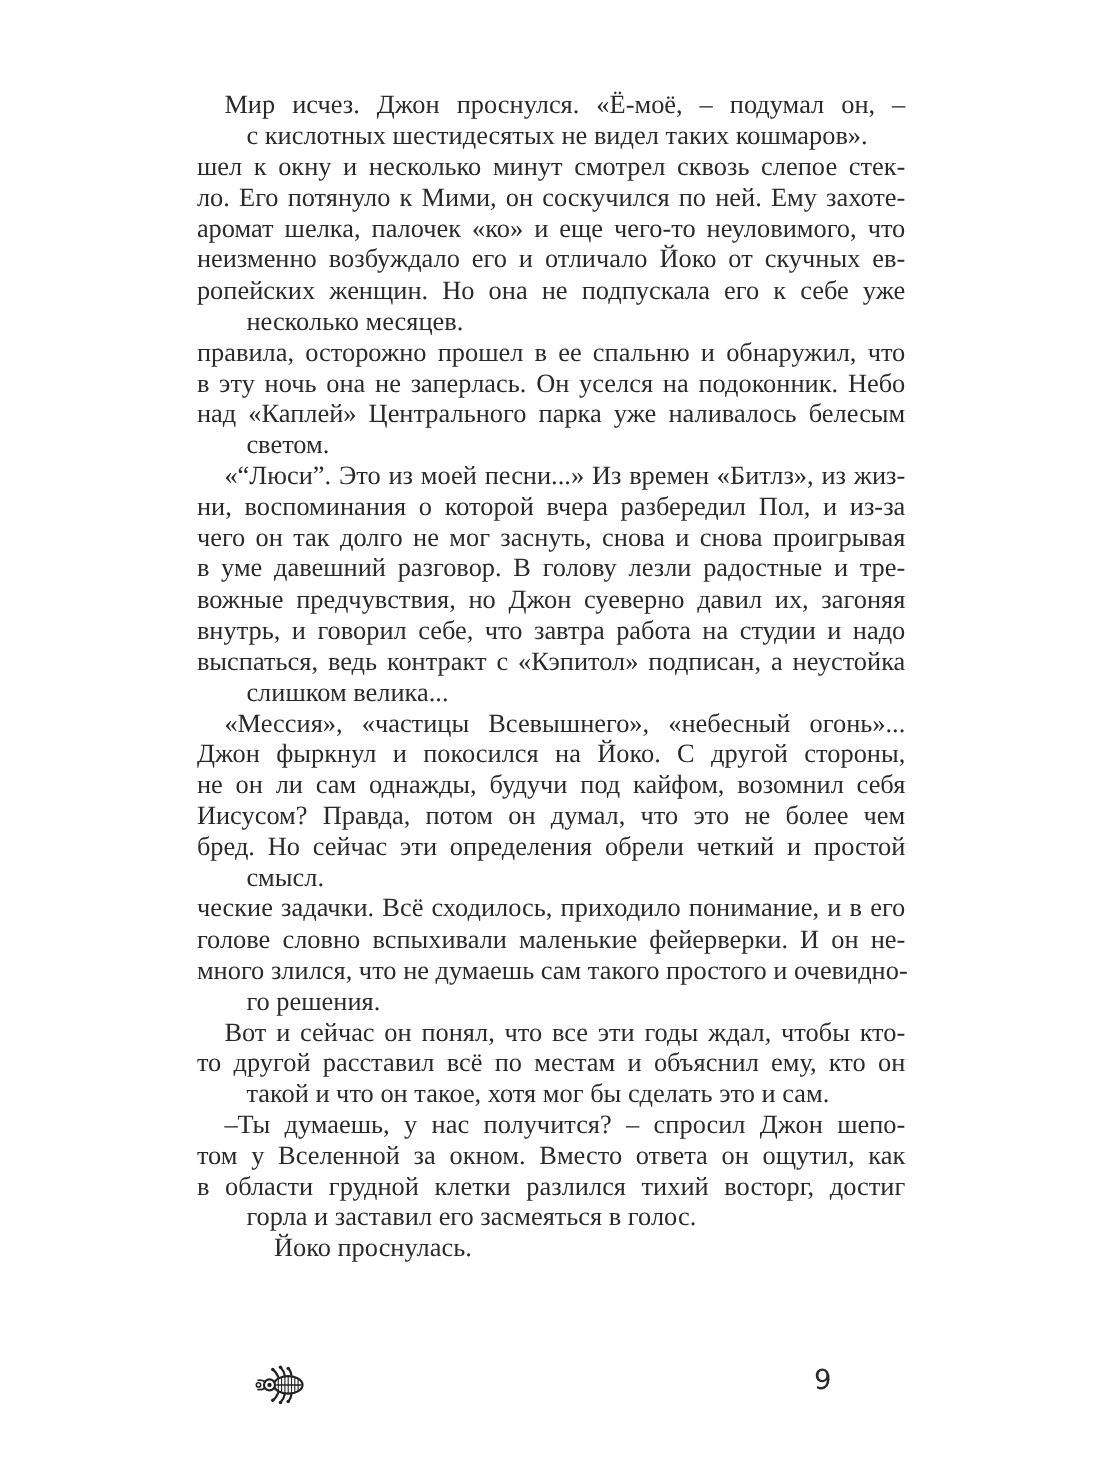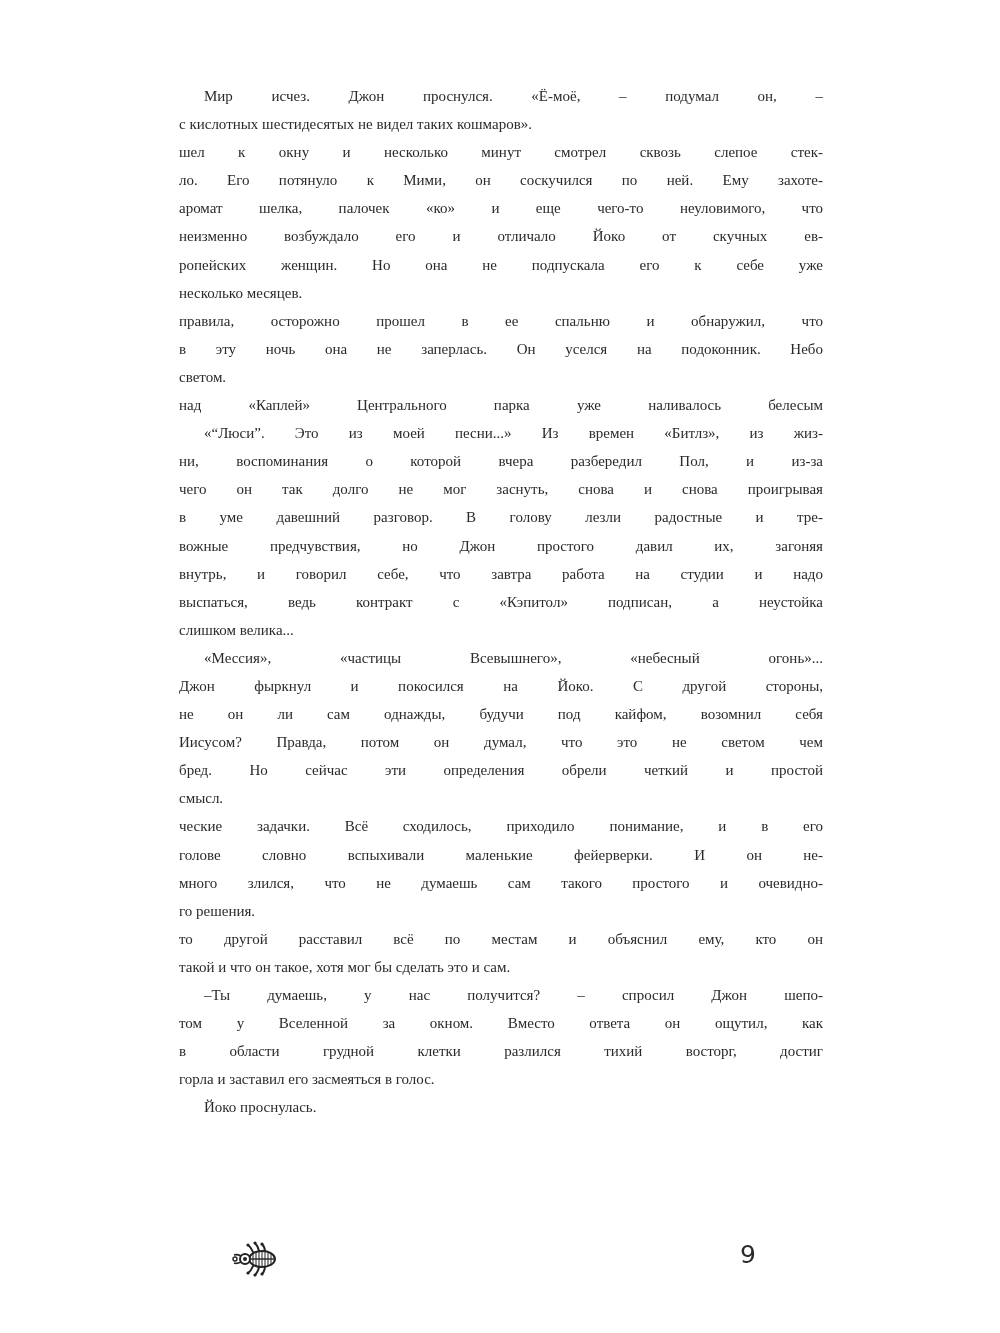--- a/index.html
+++ b/index.html
@@ -18,36 +18,37 @@
     left: 0; top: 0;
     width: 1000px; height: 1333px;
     background: #ffffff;
   }
   .text-column {
     position: absolute;
     left: 179px;
     top: 82px;
     width: 644px;
     font-family: "Liberation Serif", "DejaVu Serif", serif;
-    font-size: 15px;
+    font-size: 24px;
     line-height: 28.1px;
     color: #2a2a2a;
   }
   .line {
     display: block;
     white-space: nowrap;
     height: 28.1px;
     text-align: justify;
     text-align-last: justify;
   }
   .line.indent {
     padding-left: 25px;
   }
   .line.last {
     text-align-last: left;
+    margin-left: 45px;
   }
   .footer-icon {
     position: absolute;
     left: 231px;
     top: 1240px;
     width: 50px;
     height: 38px;
   }
   .page-number {
     position: absolute;
@@ -74,52 +75,53 @@
       <span class="line">ло. Его потянуло к Мими, он соскучился по ней. Ему захоте-</span>
       <span class="line">аромат шелка, палочек «ко» и еще чего-то неуловимого, что</span>
       <span class="line">неизменно возбуждало его и отличало Йоко от скучных ев-</span>
       <span class="line">ропейских женщин. Но она не подпускала его к себе уже</span>
       <span class="line last">несколько месяцев.</span>
     </div>
 
     <div>
       <span class="line">правила, осторожно прошел в ее спальню и обнаружил, что</span>
       <span class="line">в эту ночь она не заперлась. Он уселся на подоконник. Небо</span>
+      <span class="line">над «Каплей» Центрального парка уже наливалось белесым</span>
       <span class="line last">светом.</span>
-      <span class="line">над «Каплей» Центрального парка уже наливалось белесым</span>
     </div>
 
     <div>
       <span class="line indent">«“Люси”. Это из моей песни...» Из времен «Битлз», из жиз-</span>
       <span class="line">ни, воспоминания о которой вчера разбередил Пол, и из-за</span>
       <span class="line">чего он так долго не мог заснуть, снова и снова проигрывая</span>
       <span class="line">в уме давешний разговор. В голову лезли радостные и тре-</span>
-      <span class="line">вожные предчувствия, но Джон простого давил их, загоняя</span>
+      <span class="line">вожные предчувствия, но Джон суеверно давил их, загоняя</span>
       <span class="line">внутрь, и говорил себе, что завтра работа на студии и надо</span>
       <span class="line">выспаться, ведь контракт с «Кэпитол» подписан, а неустойка</span>
       <span class="line last">слишком велика...</span>
     </div>
 
     <div>
       <span class="line indent">«Мессия», «частицы Всевышнего», «небесный огонь»...</span>
       <span class="line">Джон фыркнул и покосился на Йоко. С другой стороны,</span>
       <span class="line">не он ли сам однажды, будучи под кайфом, возомнил себя</span>
-      <span class="line">Иисусом? Правда, потом он думал, что это не светом чем</span>
+      <span class="line">Иисусом? Правда, потом он думал, что это не более чем</span>
       <span class="line">бред. Но сейчас эти определения обрели четкий и простой</span>
       <span class="line last">смысл.</span>
     </div>
 
     <div>
       <span class="line">ческие задачки. Всё сходилось, приходило понимание, и в его</span>
       <span class="line">голове словно вспыхивали маленькие фейерверки. И он не-</span>
       <span class="line">много злился, что не думаешь сам такого простого и очевидно-</span>
       <span class="line last">го решения.</span>
     </div>
 
     <div>
+      <span class="line indent">Вот и сейчас он понял, что все эти годы ждал, чтобы кто-</span>
       <span class="line">то другой расставил всё по местам и объяснил ему, кто он</span>
       <span class="line last">такой и что он такое, хотя мог бы сделать это и сам.</span>
     </div>
 
     <div>
       <span class="line indent">–Ты думаешь, у нас получится? – спросил Джон шепо-</span>
       <span class="line">том у Вселенной за окном. Вместо ответа он ощутил, как</span>
       <span class="line">в области грудной клетки разлился тихий восторг, достиг</span>
       <span class="line last">горла и заставил его засмеяться в голос.</span>
     </div>

